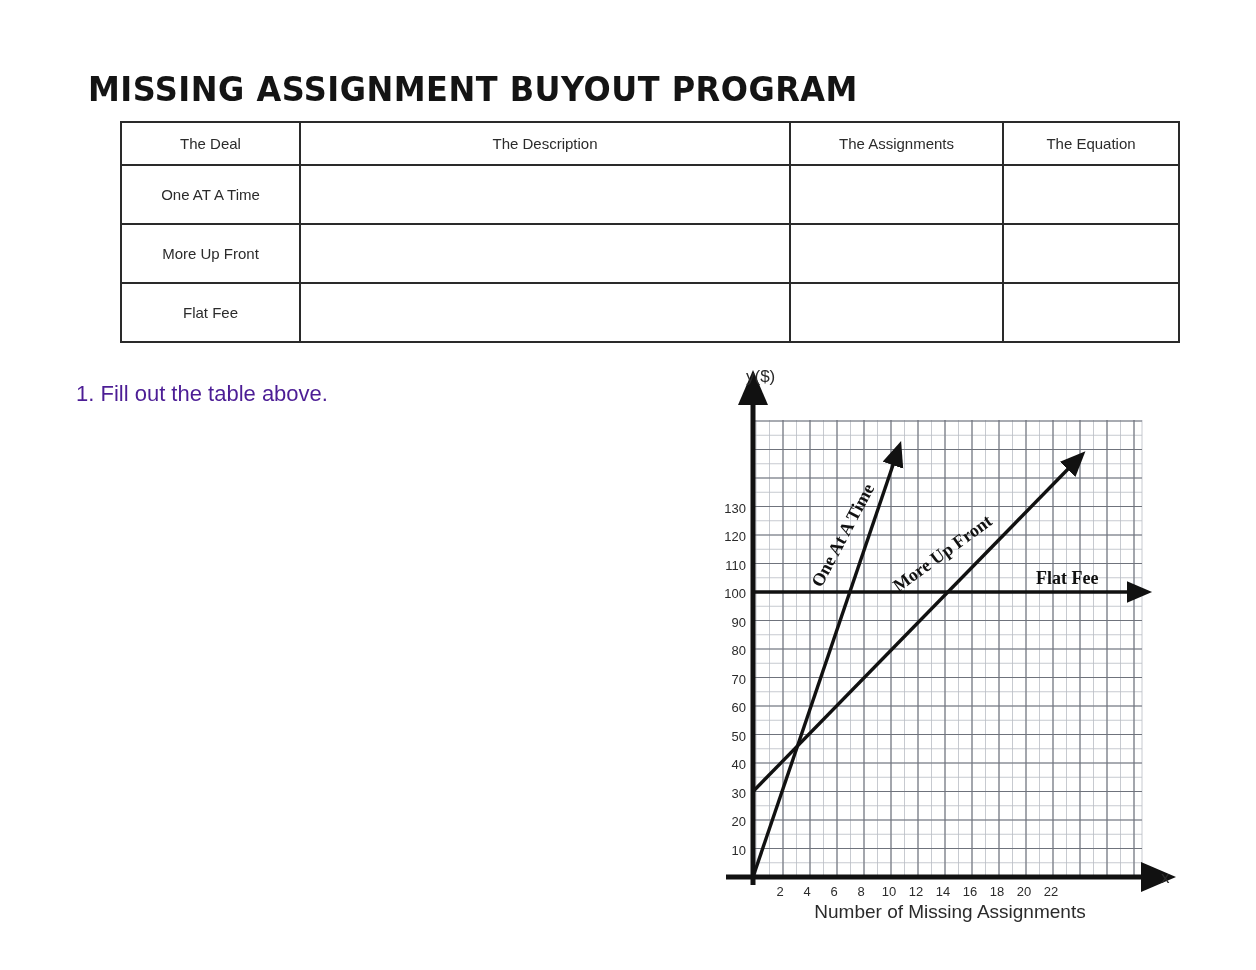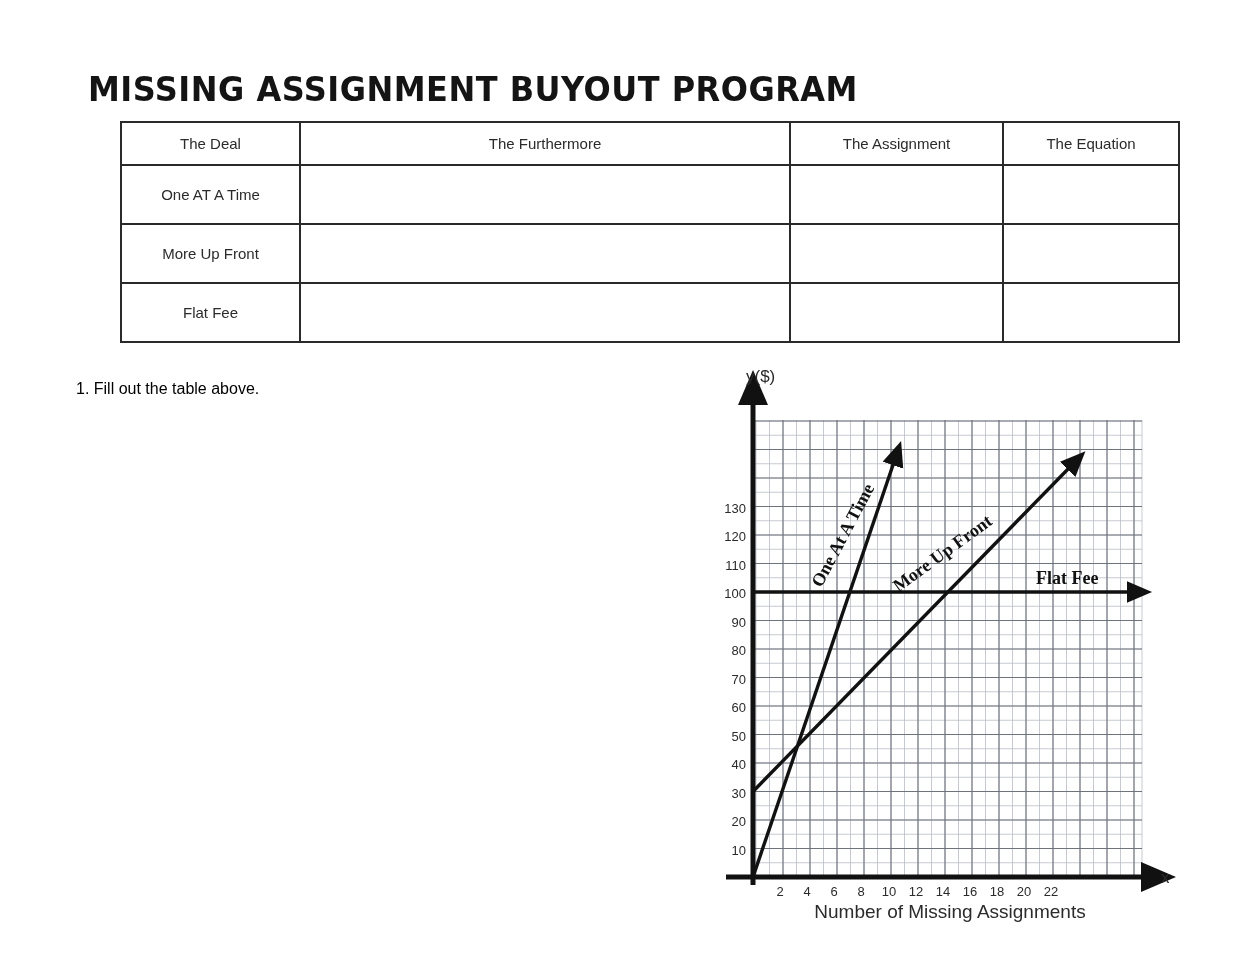--- a/index.html
+++ b/index.html
@@ -57,23 +57,23 @@
   #deal-table tr.body-row td   { height: 57px; }
 
   
   #questions {
     position: absolute;
     left: 76px;
     top: 378px;
     width: 640px;
   }
   .question {
-    font-size: 16px;
+    font-size: 22px;
     line-height: 1.42;
-    color: #000000;
+    color: #4c1d95;
   }
   #question-1 { margin-bottom: 26px; }
 
   
   #graph {
     position: absolute;
     left: 718px;
     top: 360px;
     width: 480px;
     height: 570px;
@@ -95,22 +95,22 @@
 </style>
 </head>
 <body>
 
 <div id="worksheet-title">MISSING ASSIGNMENT BUYOUT PROGRAM</div>
 
 <table id="deal-table">
   <tbody>
     <tr class="header-row">
       <td class="col-deal">The Deal</td>
-      <td class="col-desc">The Furthermore</td>
-      <td class="col-ineq">The Assignment</td>
+      <td class="col-desc">The Description</td>
+      <td class="col-ineq">The Assignments</td>
       <td class="col-eq">The Equation</td>
     </tr>
     <tr class="body-row">
       <td class="col-deal">One AT A Time</td>
       <td class="col-desc"></td>
       <td class="col-ineq"></td>
       <td class="col-eq"></td>
     </tr>
     <tr class="body-row">
       <td class="col-deal">More Up Front</td>

